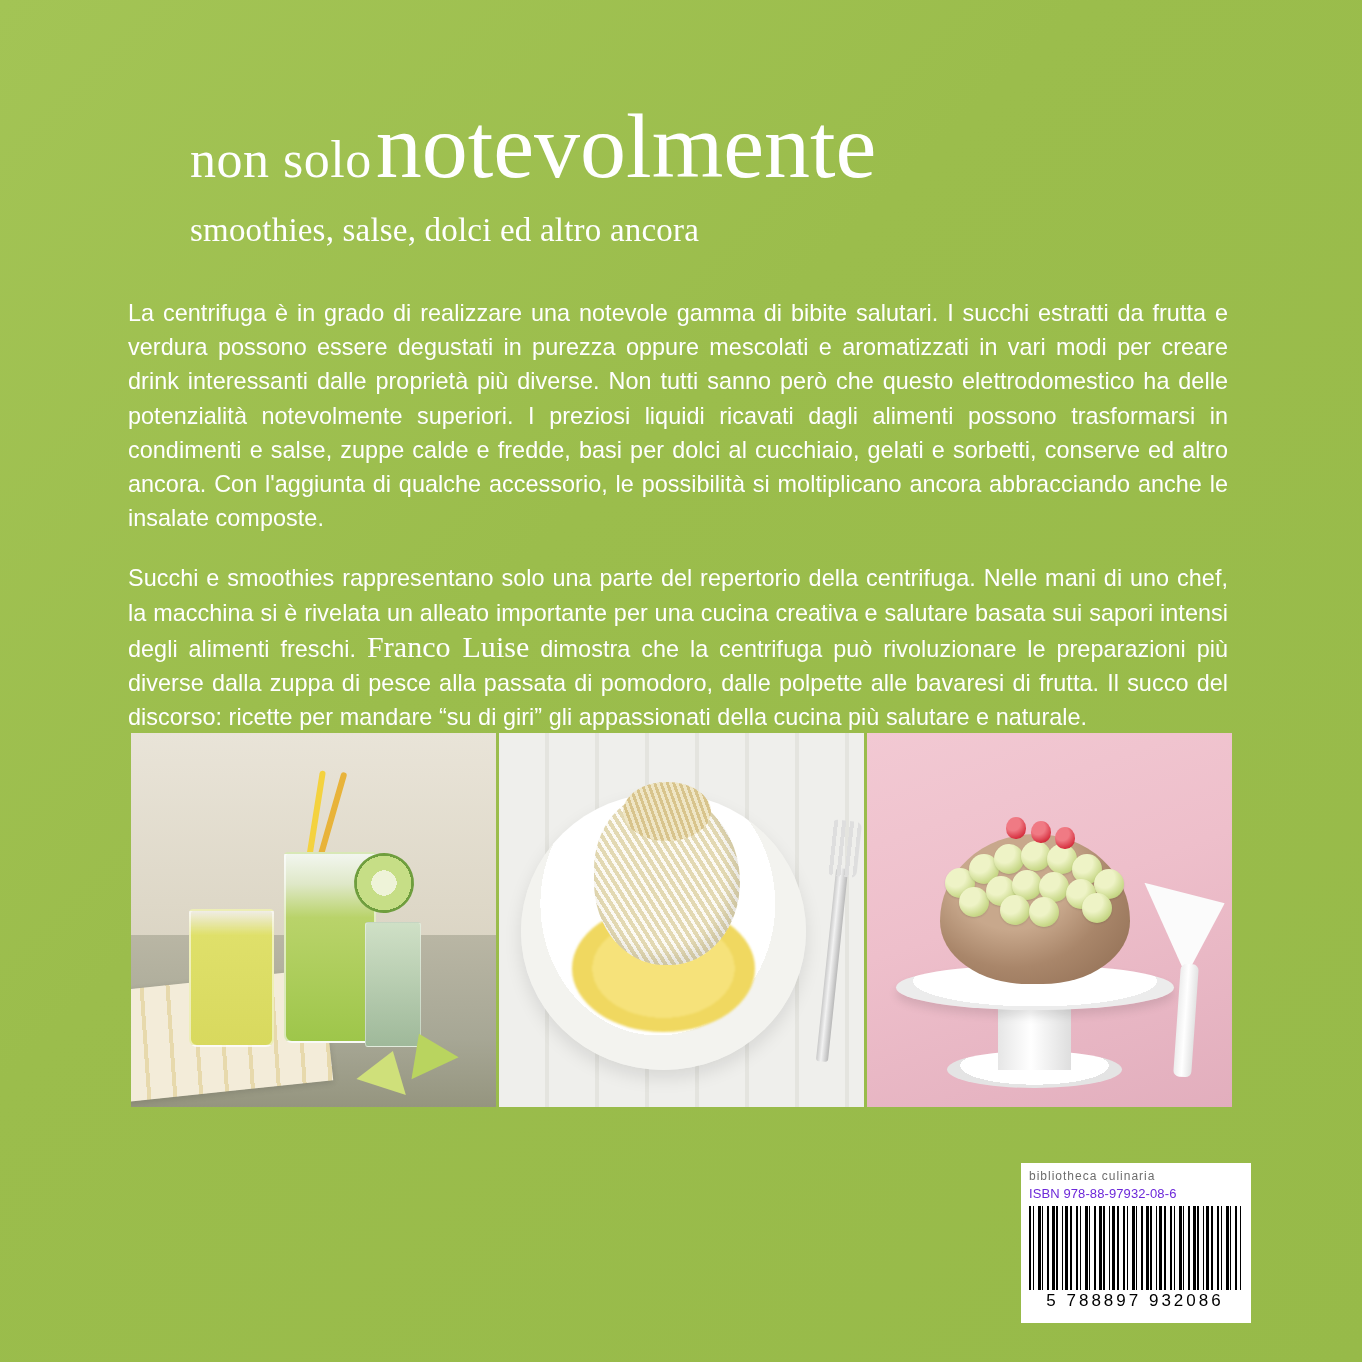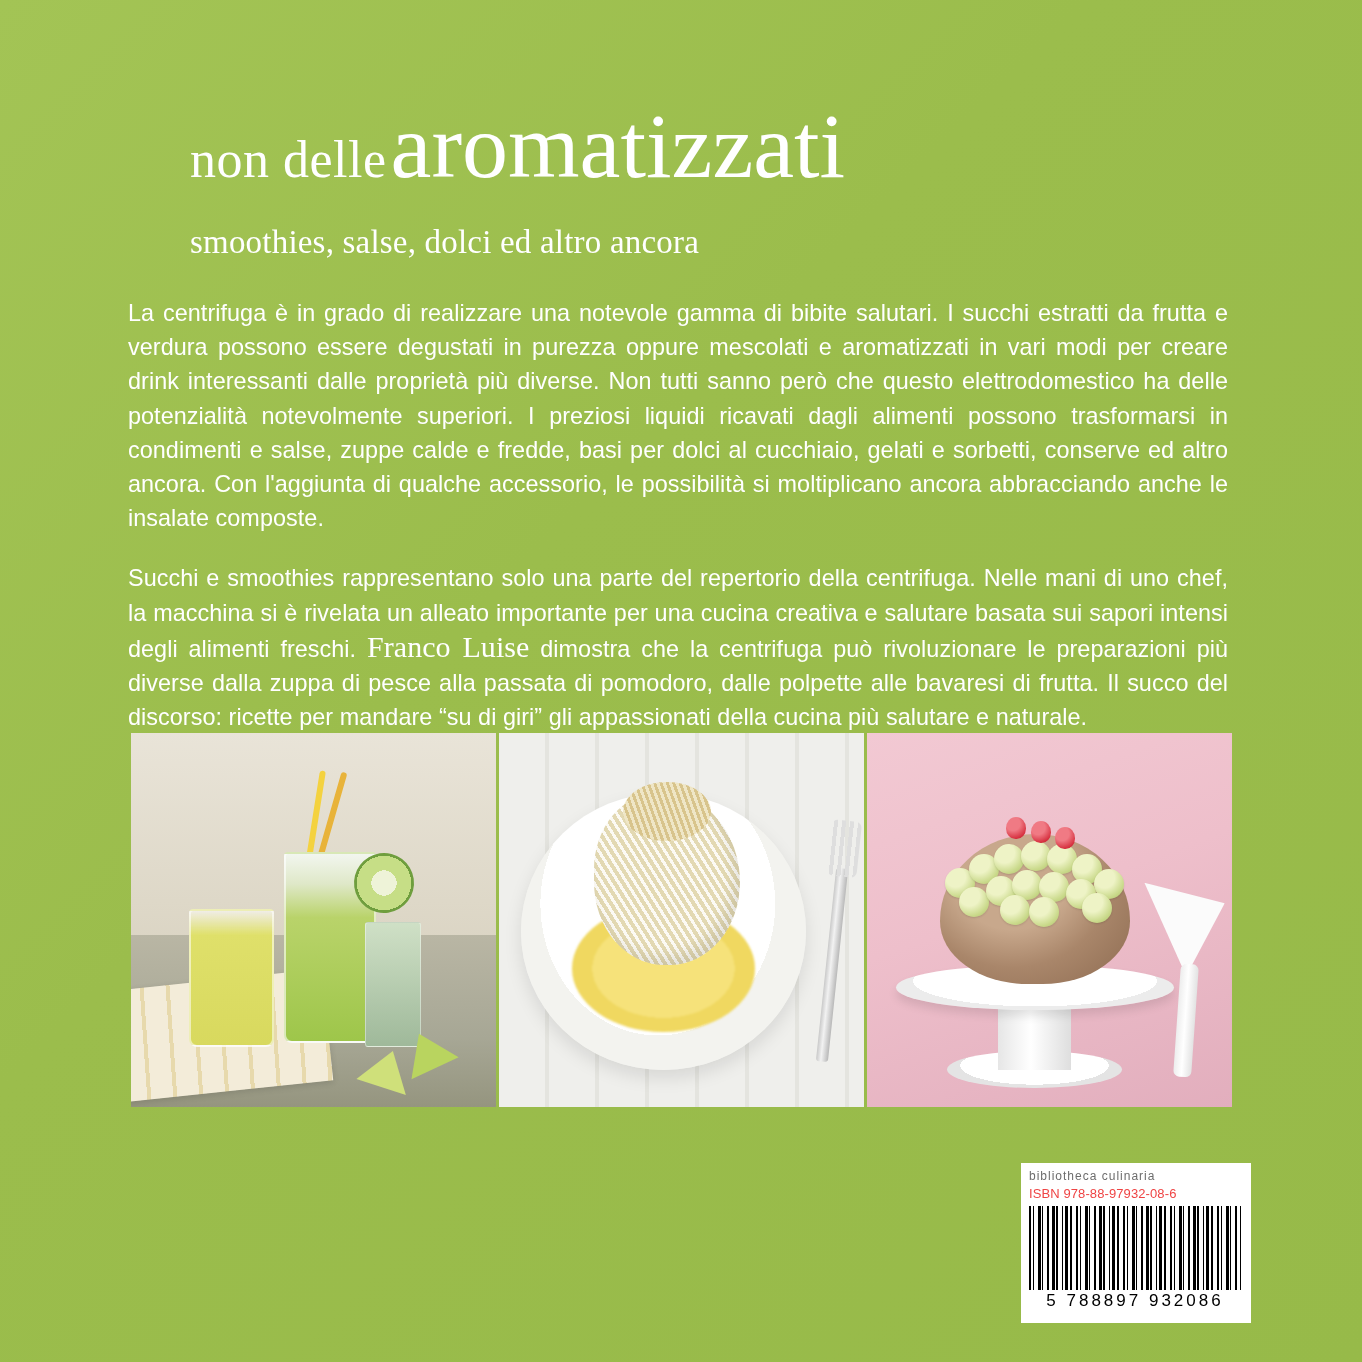--- a/index.html
+++ b/index.html
@@ -37,21 +37,21 @@
   }
   .title-small {
     font-size: 52px;
     letter-spacing: 0.5px;
   }
   .title-big {
     font-size: 92px;
     letter-spacing: 0px;
   }
   .subtitle {
-    margin-top: 32px;
+    margin-top: 20px;
     color: #ffffff;
     font-family: "Liberation Serif", serif;
     font-size: 33px;
     letter-spacing: 0.2px;
   }
   
   .body-copy {
     position: absolute;
     left: 128px;
     top: 296px;
@@ -246,21 +246,21 @@
   .isbn-logo {
     height: 16px;
     font-family: "Liberation Sans", sans-serif;
     font-size: 12px;
     color: #6d6d6d;
     letter-spacing: 1px;
   }
   .isbn-text {
     font-family: "Liberation Sans", sans-serif;
     font-size: 13px;
-    color: #ef4444;
+    color: #6d28d9;
     margin-top: 1px;
     letter-spacing: 0.1px;
   }
   .barcode {
     margin-top: 5px;
     height: 84px;
     width: 100%;
     background-image:
       repeating-linear-gradient(90deg,
         #000 0 2px, #fff 2px 4px,
@@ -283,22 +283,22 @@
     margin-top: 1px;
   }
 </style>
 </head>
 <body>
 
 <div class="book-back-cover">
 
   <div class="title-block">
     <div class="title-line">
-      <span class="title-small">non delle</span>
-      <span class="title-big">aromatizzati</span>
+      <span class="title-small">non solo</span>
+      <span class="title-big">notevolmente</span>
     </div>
     <div class="subtitle">smoothies, salse, dolci ed altro ancora</div>
   </div>
 
   <div class="body-copy">
     <p class="para">La centrifuga è in grado di realizzare una notevole gamma di bibite salutari. I succhi estratti da frutta e verdura possono essere degustati in purezza oppure mescolati e aromatizzati in vari modi per creare drink interessanti dalle proprietà più diverse. Non tutti sanno però che questo elettrodomestico ha delle potenzialità notevolmente superiori. I preziosi liquidi ricavati dagli alimenti possono trasformarsi in condimenti e salse, zuppe calde e fredde, basi per dolci al cucchiaio, gelati e sorbetti, conserve ed altro ancora. Con l'aggiunta di qualche accessorio, le possibilità si moltiplicano ancora abbracciando anche le insalate composte.</p>
     <p class="para"><span>Succhi e smoothies rappresentano solo una parte del repertorio della centrifuga. Nelle mani di uno chef, la macchina si è rivelata un alleato importante per una cucina creativa e salutare basata sui sapori intensi degli alimenti freschi. </span><span class="author-name">Franco Luise</span><span> dimostra che la centrifuga può rivoluzionare le preparazioni più diverse dalla zuppa di pesce alla passata di pomodoro, dalle polpette alle bavaresi di frutta. Il succo del discorso: ricette per mandare “su di giri” gli appassionati della cucina più salutare e naturale.</span></p>
   </div>
 
   <div class="photo-strip">

